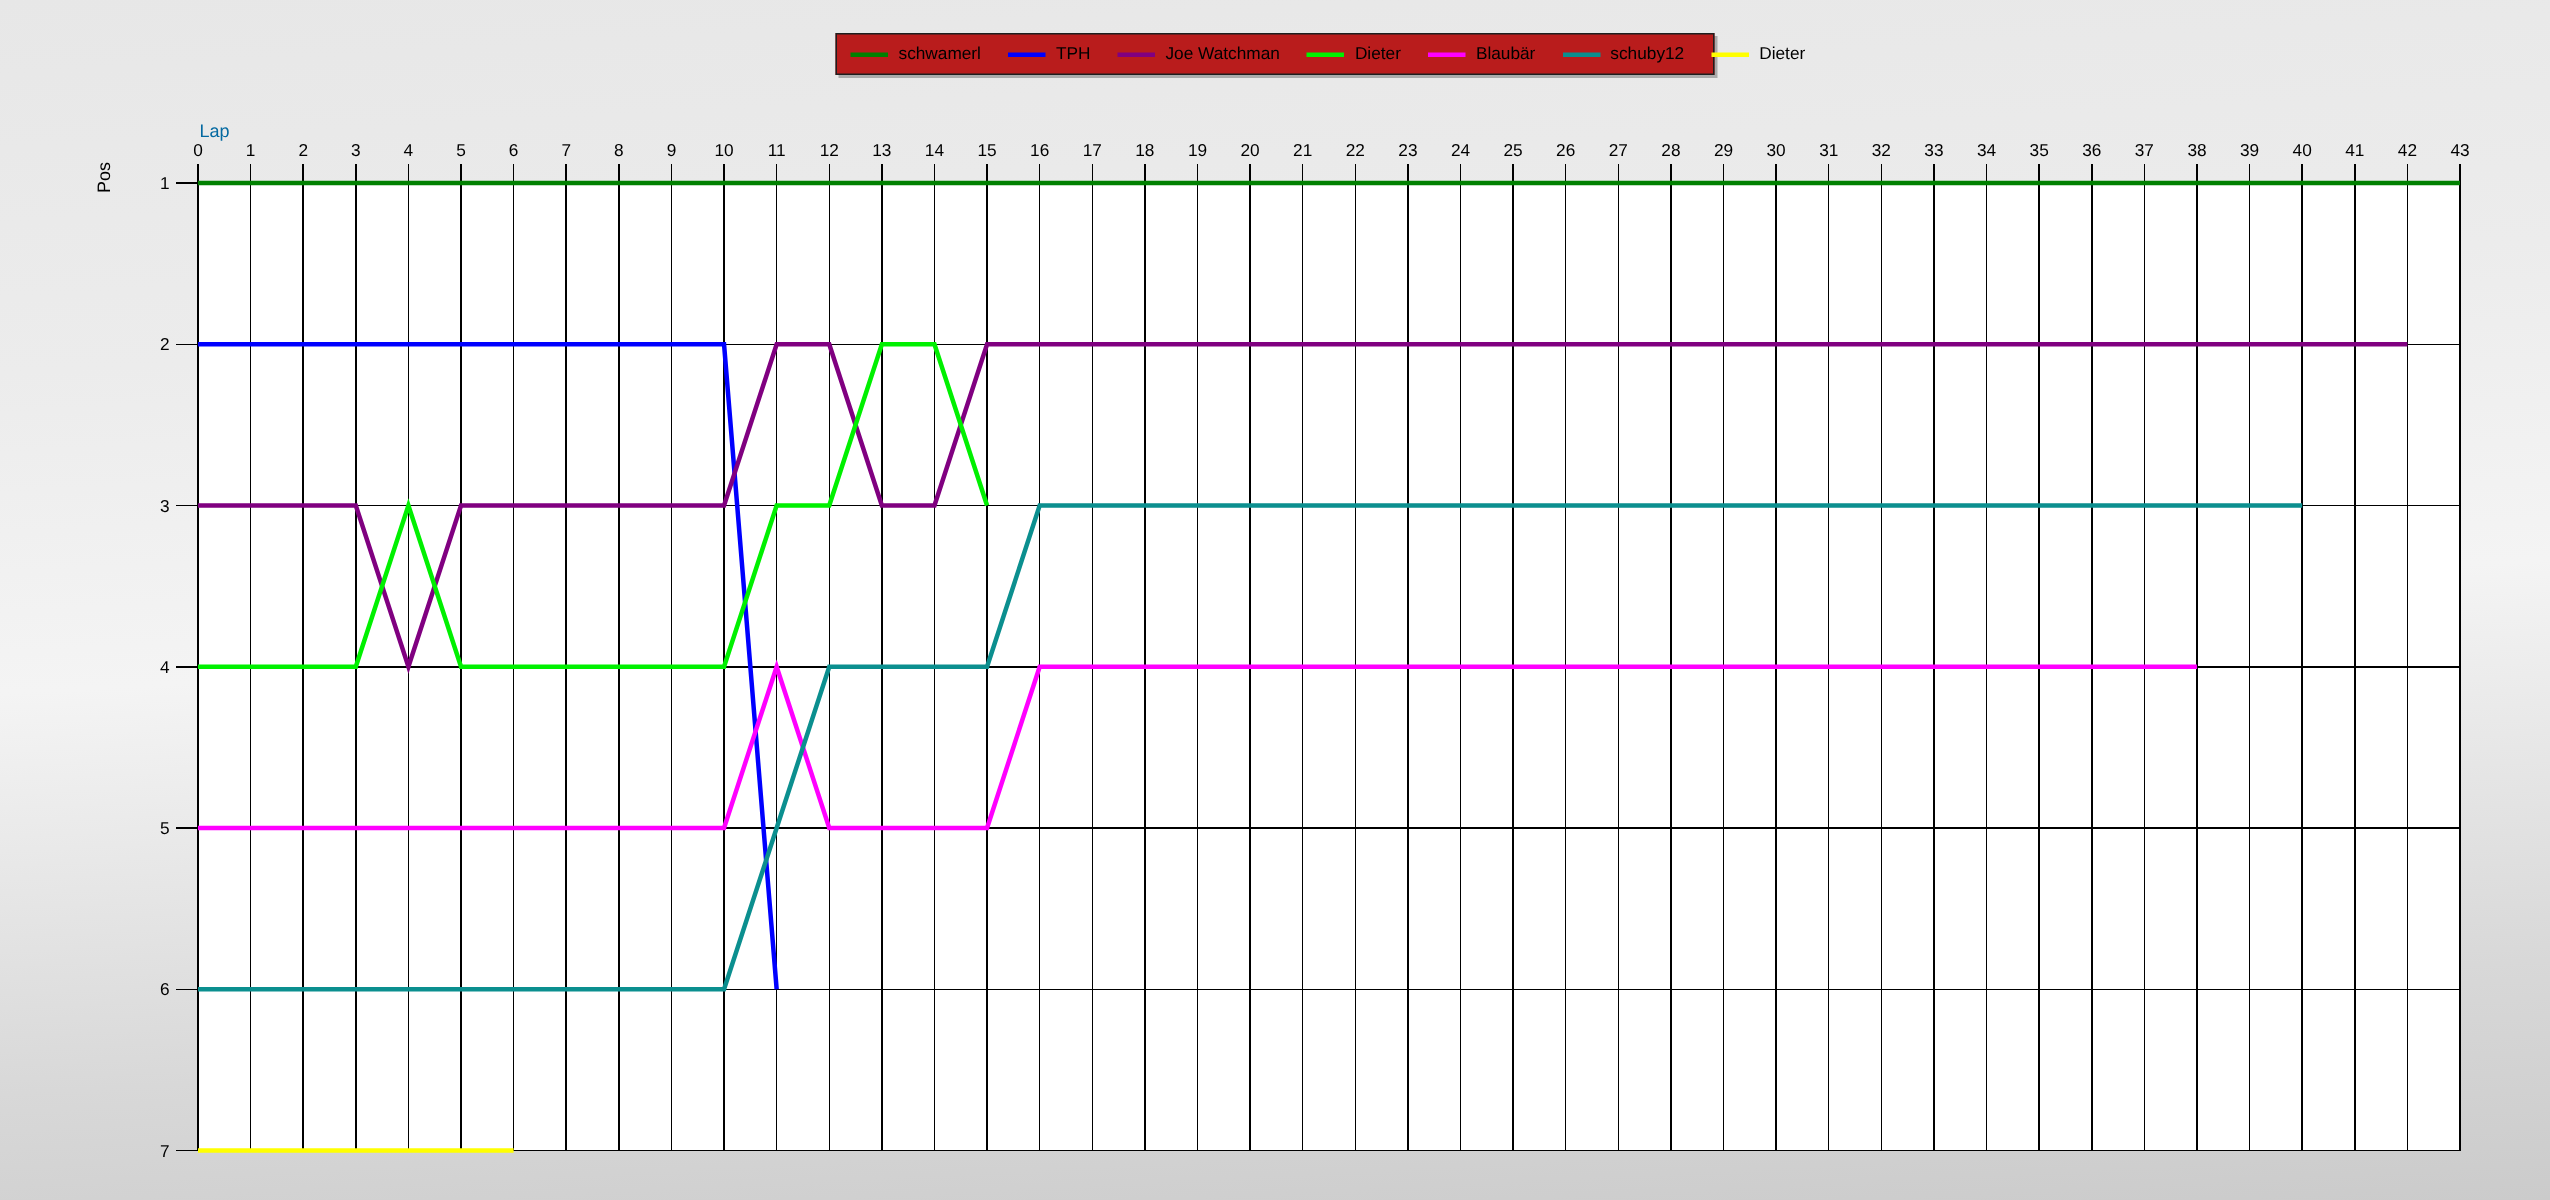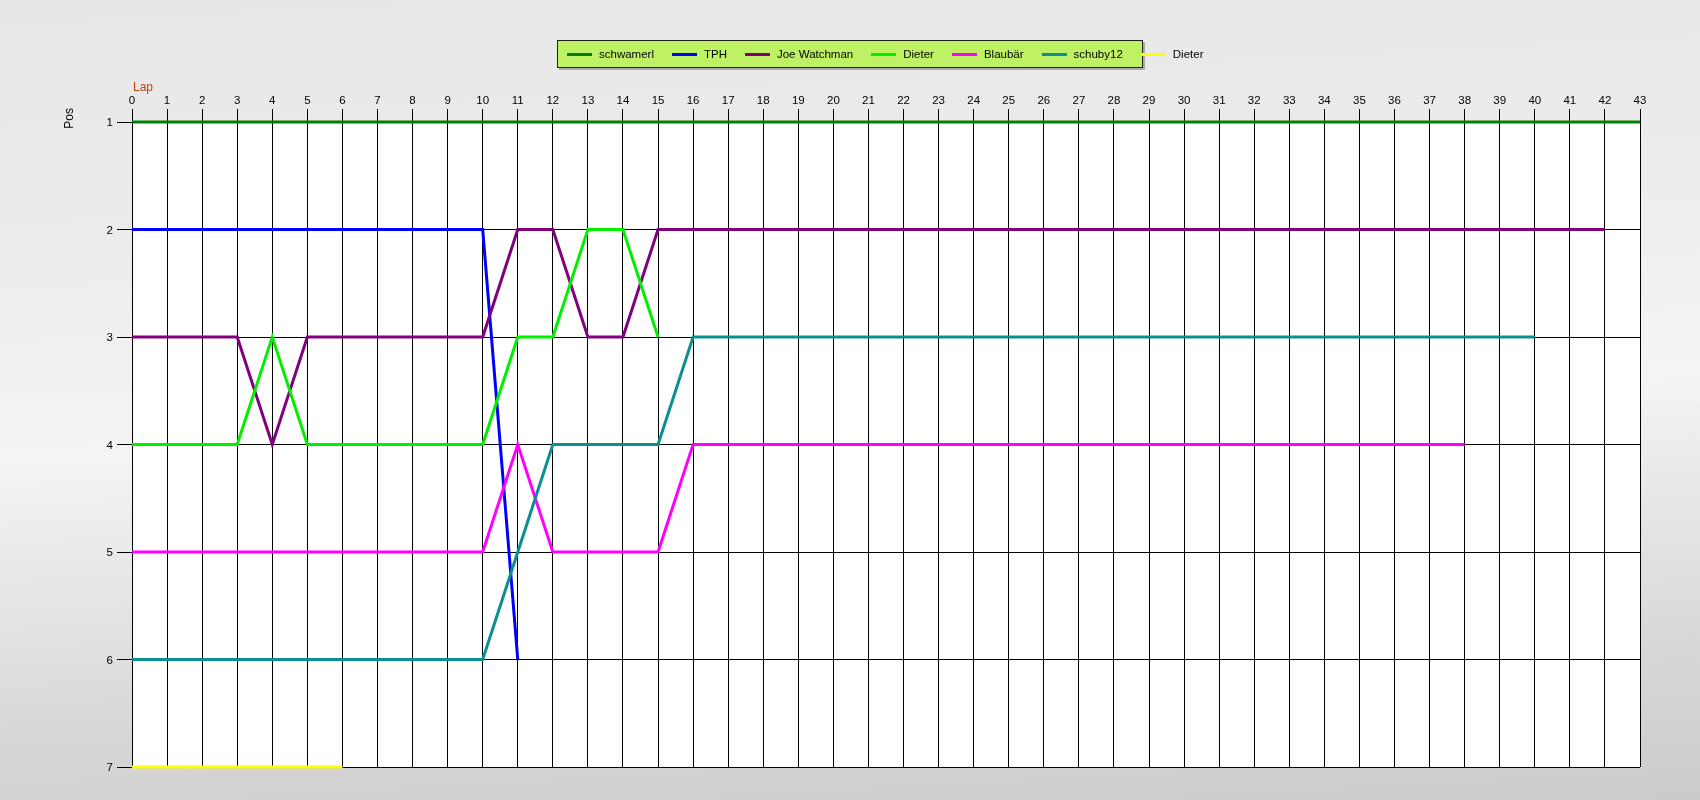--- a/index.html
+++ b/index.html
@@ -4,30 +4,30 @@
 <style>
   html,body{margin:0;padding:0;}
   body{
     width:1700px;height:800px;position:relative;overflow:hidden;
     font-family:"Liberation Sans",sans-serif;
     background:linear-gradient(177deg,#e7e7e7 0%,#ececec 28%,#f4f4f4 52%,#d8d8d8 82%,#cbcbcb 100%);
   }
   .stage{position:absolute;inset:0;}
   svg{position:absolute;left:0;top:0;}
   .legend{
-    position:absolute;left:557px;top:40px;width:586px;height:28px;
+    position:absolute;left:557px;top:22px;width:586px;height:28px;
     display:flex;align-items:center;justify-content:space-between;
-    background:#bef264;border:1px solid #1e1e1e;box-sizing:border-box;
+    background:#b91c1c;border:1px solid #1e1e1e;box-sizing:border-box;
     box-shadow:2px 2px 0 rgba(120,120,120,0.55);
   }
   .legend-item{display:flex;align-items:center;margin:0 9px;white-space:nowrap;}
   .legend-swatch{display:inline-block;width:25px;height:3px;margin-right:7px;}
   .legend-label{font-size:11.5px;color:#000;}
   .axis-title-x{
-    position:absolute;left:133px;top:80px;font-size:12px;color:#c2410c;
+    position:absolute;left:133px;top:80px;font-size:12px;color:#0369a1;
   }
   .axis-title-y{
     position:absolute;left:62px;top:108px;font-size:12px;color:#000;
     writing-mode:vertical-rl;transform:rotate(180deg);
   }
 </style>
 </head>
 <body>
 
 <div class="stage">

